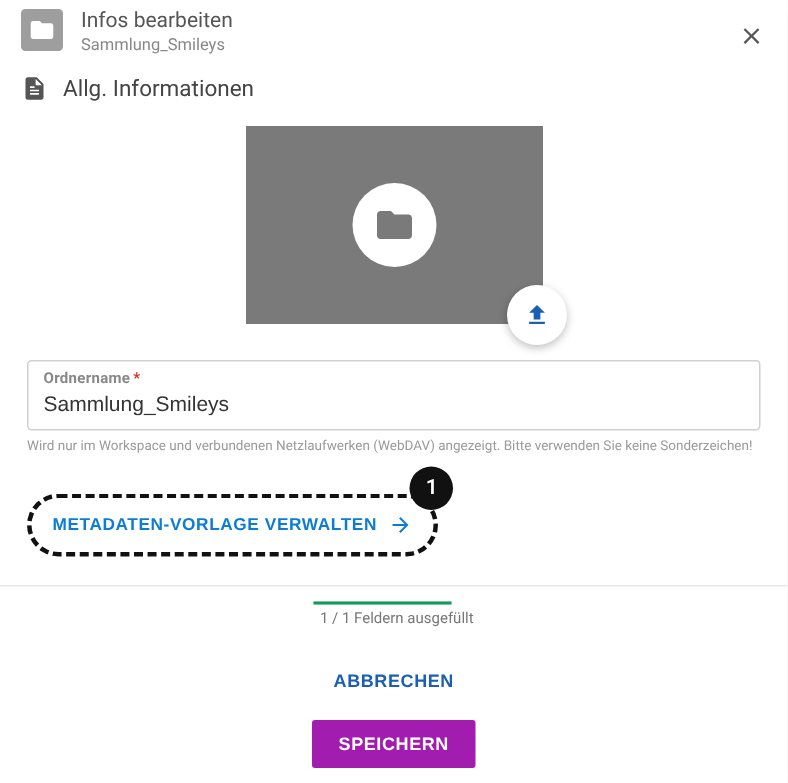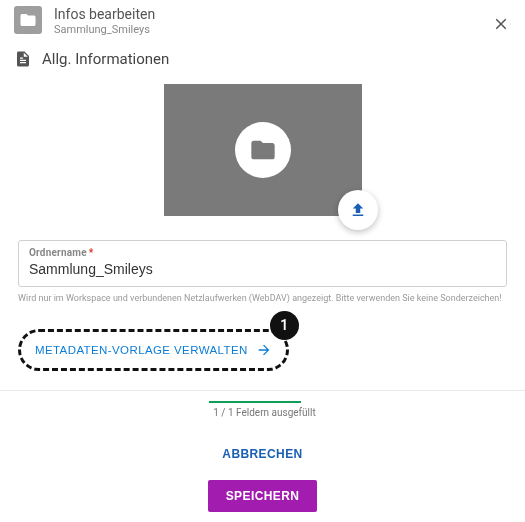--- a/index.html
+++ b/index.html
@@ -113,21 +113,21 @@
   .meta-link-wrap {
     position: relative;
     margin-top: 24px;
     margin-bottom: 30px;
     width: fit-content;
   }
   .meta-link {
     display: inline-flex; align-items: center; gap: 8px;
     color: #0b7dd6;
     font-size: 11.5px;
-    font-weight: 400;
+    font-weight: 700;
     letter-spacing: .4px;
     cursor: pointer;
     padding: 10px 14px;
     border: 3px dashed #111;
     border-radius: 24px;
     background: transparent;
   }
   .meta-link svg { width: 16px; height: 16px; fill: #0b7dd6; }
 
   .callout-badge {

